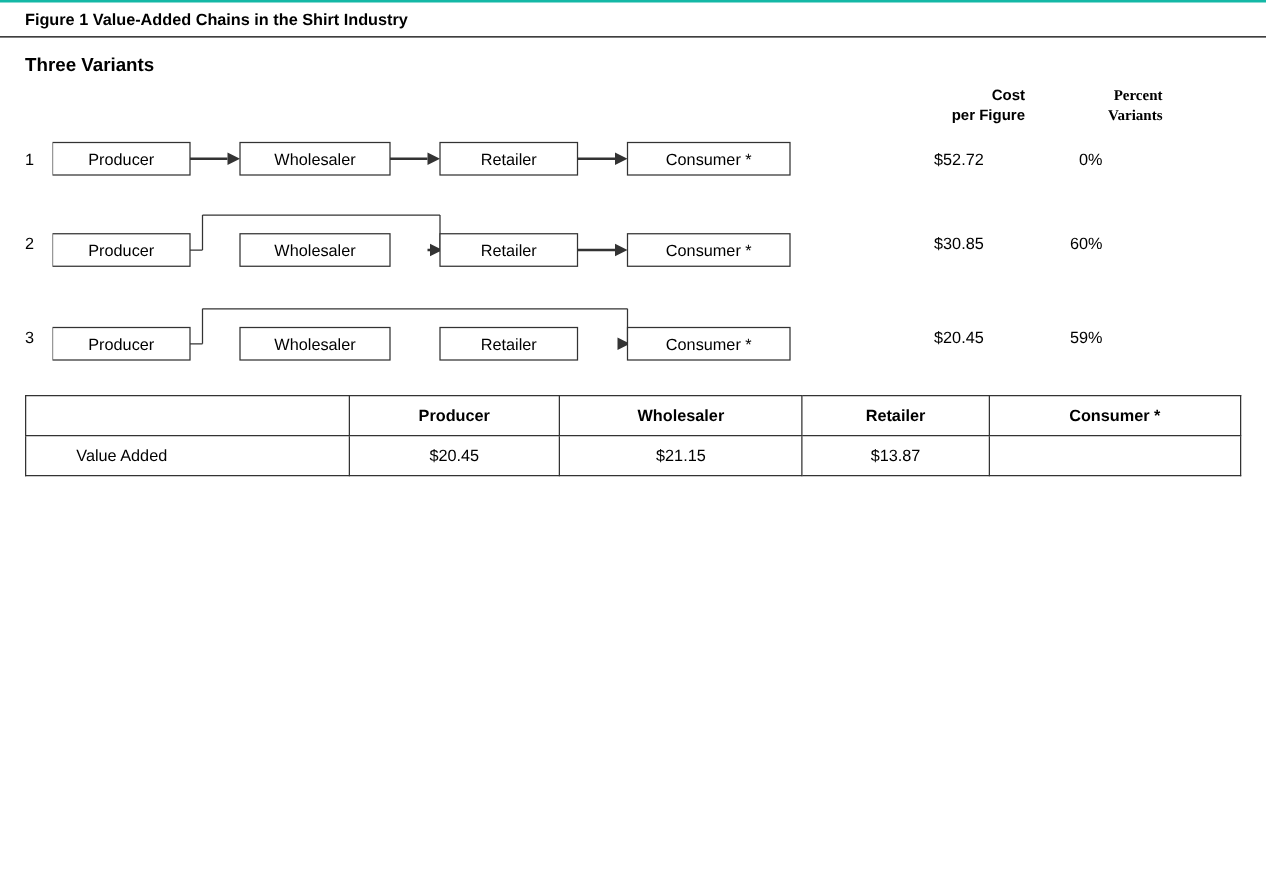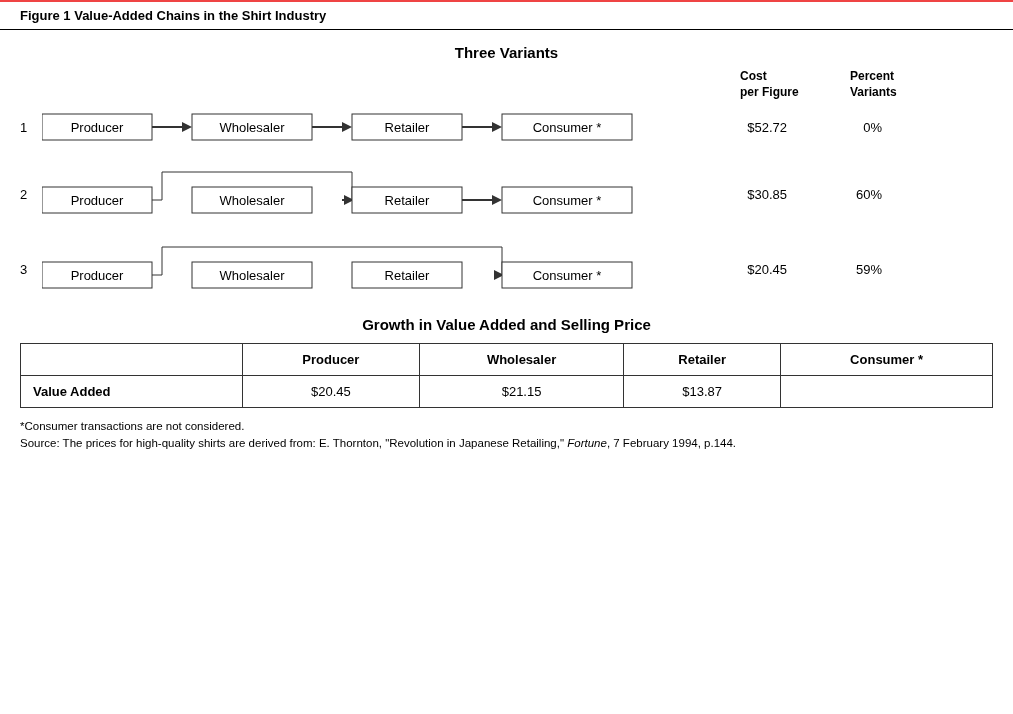--- a/index.html
+++ b/index.html
@@ -11,47 +11,46 @@
       width: 1013px;
       min-height: 714px;
     }
     .page {
       width: 1013px;
       min-height: 714px;
       padding: 0;
       background: #fff;
     }
     .figure-header {
-      border-top: 2px solid #ef4444;
+      border-top: 2px solid #14b8a6;
       border-bottom: 1px solid #000;
       padding: 6px 20px;
       font-size: 13px;
       font-weight: bold;
       margin-bottom: 0;
     }
     .figure-content {
       padding: 10px 20px 10px 20px;
     }
 
     
     .section-title {
-      text-align: center;
       font-weight: bold;
       font-size: 15px;
       margin-bottom: 8px;
       margin-top: 4px;
     }
     .col-header {
-      text-align: left;
+      text-align: right;
       font-weight: bold;
       font-size: 12px;
       line-height: 1.3;
     }
     .col-cost { width: 80px; margin-right: 30px; }
-    .col-pct { width: 80px; }
+    .col-pct { width: 80px; font-family: Liberation Serif, serif; }
     .val-cost {
       width: 80px;
       text-align: right;
       font-size: 13px;
       margin-right: 30px;
       padding-right: 5px;
     }
     .val-pct {
       width: 60px;
       text-align: right;
@@ -78,21 +77,22 @@
       padding: 8px 12px;
       text-align: center;
     }
     table.data-table th {
       font-weight: bold;
     }
     table.data-table td:first-child, table.data-table th:first-child {
       text-align: left;
     }
     table.data-table td.bold {
-      font-weight: bold;
+      font-weight: normal;
+      padding-left: 40px;
     }
 
     .footnotes {
       font-size: 11.5px;
       margin-top: 10px;
       line-height: 1.5;
     }
     .diagram-row-wrapper {
       display: flex;
       align-items: center;
@@ -236,21 +236,20 @@
           <text x="525" y="43" text-anchor="middle" font-size="13" font-family="Arial">Consumer *</text>
         </svg>
       </div>
       <div class="row-data">
         <div class="val-cost">$20.45</div>
         <div class="val-pct">59%</div>
       </div>
     </div>
 
     <div class="table-section">
-      <div class="table-title">Growth in Value Added and Selling Price</div>
 
       <table class="data-table">
         <thead>
           <tr>
             <th></th>
             <th>Producer</th>
             <th>Wholesaler</th>
             <th>Retailer</th>
             <th>Consumer *</th>
           </tr>
@@ -260,21 +259,15 @@
             <td class="bold">Value Added</td>
             <td>$20.45</td>
             <td>$21.15</td>
             <td>$13.87</td>
             <td></td>
           </tr>
         </tbody>
       </table>
     </div>
 
-    <div class="footnotes">
-      <div>*Consumer transactions are not considered.</div>
-      <div>
-        Source: The prices for high-quality shirts are derived from: E. Thornton, "Revolution in Japanese Retailing," <em>Fortune</em>, 7 February 1994, p.144.
-      </div>
-    </div>
 
   </div>
 </div>
 
 </body></html>

